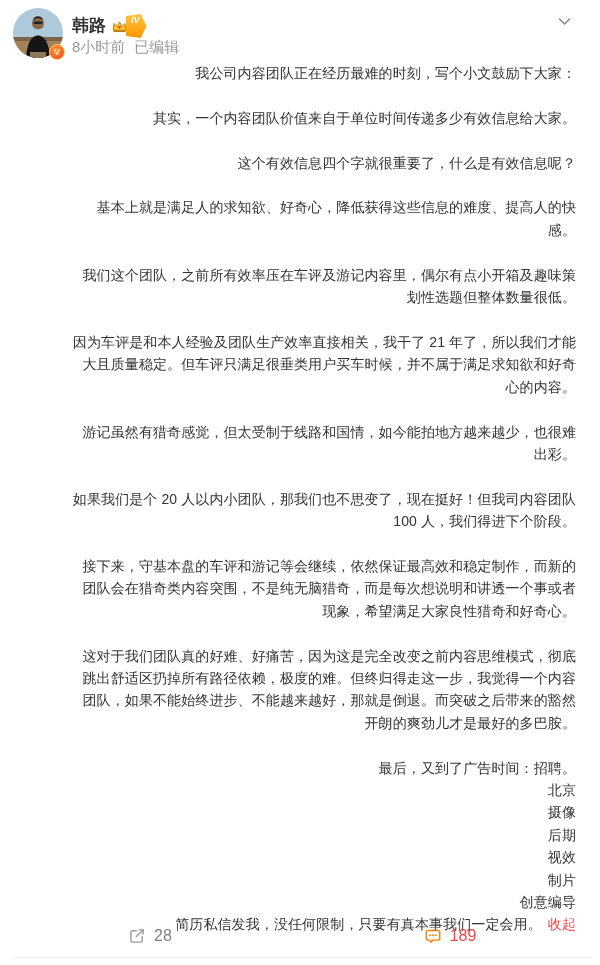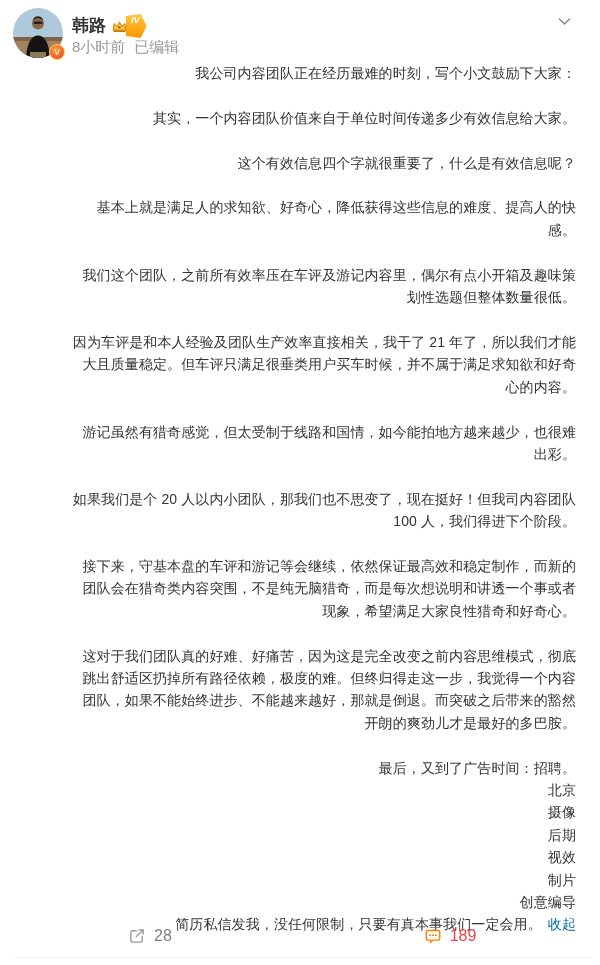--- a/index.html
+++ b/index.html
@@ -43,21 +43,21 @@
   .meta-row .time { cursor:pointer; }
   .chevron { position:absolute; right:27px; top:13px; cursor:pointer; line-height:0; }
   
   .content {
     position:absolute; left:72px; top:62px; width:504px;
     font-size:14px; line-height:22.4px; color:#333;
     letter-spacing:0.1px;
     text-align:right;
   }
   .body-text { white-space:pre-line; }
-  .collapse-link { color:#0369a1; text-decoration:none; margin-left:6px; cursor:pointer; }
+  .collapse-link { color:#ef4444; text-decoration:none; margin-left:6px; cursor:pointer; }
   
   .actions {
     position:absolute; left:0; top:915px; width:600px; height:42px; display:flex;
   }
   .action {
     flex:1; display:flex; align-items:center; justify-content:center; gap:8px;
     color:#808080; font-size:16px; cursor:pointer;
   }
   .action .icon { line-height:0; }
   .action.comment { color:#ef4444;align-items:center; }

